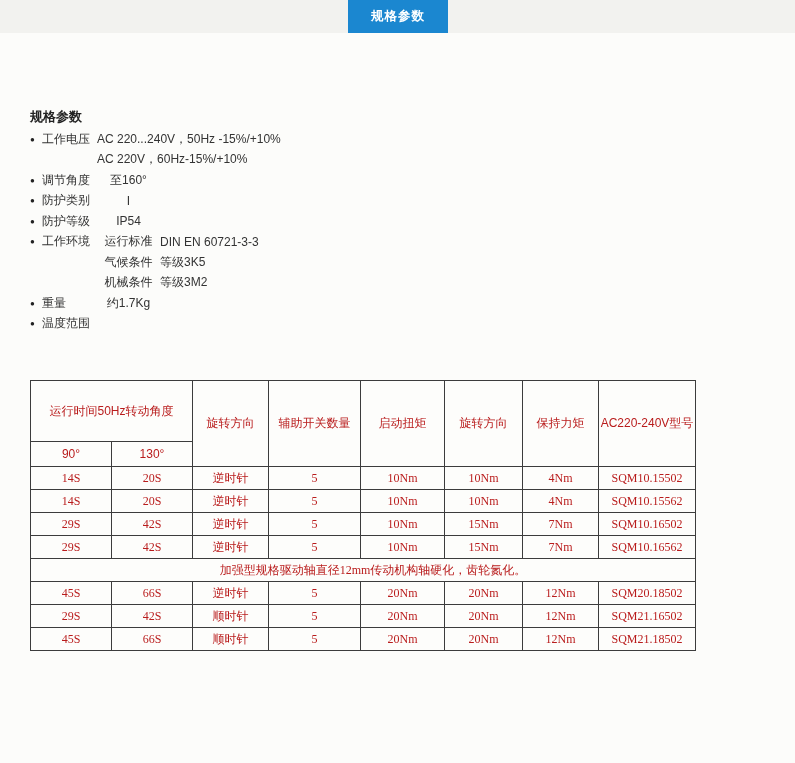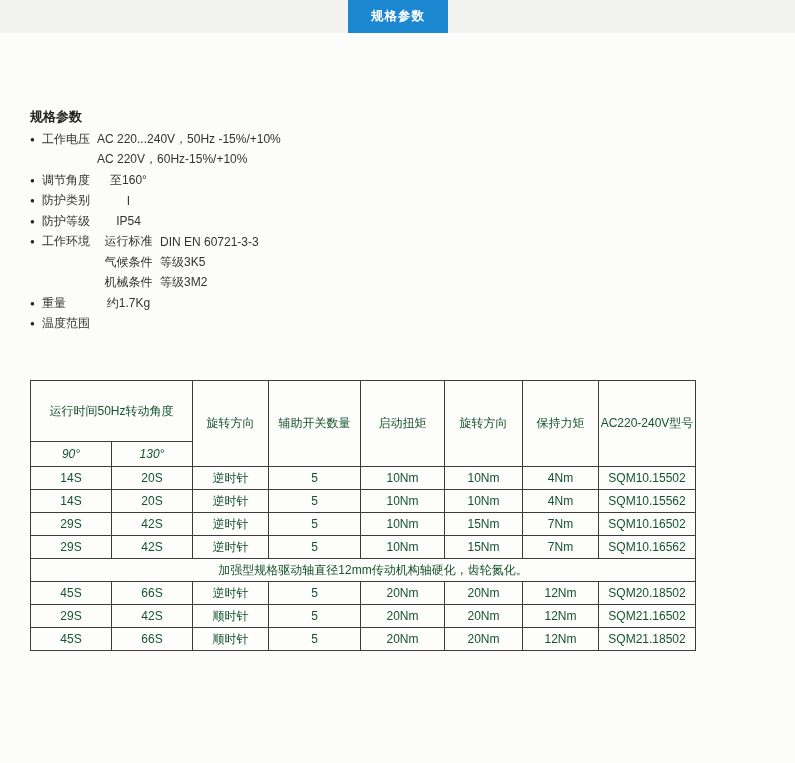--- a/index.html
+++ b/index.html
@@ -54,33 +54,33 @@
   }
   .spec-label { width: 55px; flex: 0 0 55px; }
   .spec-col2 { min-width: 63px; text-align: center; }
   .spec-col3 { }
   table.spec-table {
     position: absolute; left: 30px; top: 347px;
     width: 665px;
     border-collapse: collapse;
     table-layout: fixed;
     background: #fdfdfb;
-    font-size: 12px; color: #14532d;
+    font-size: 12px; color: #b91c1c;
   }
   table.spec-table th, table.spec-table td {
     border: 1px solid #3c3c3c;
     text-align: center;
     vertical-align: middle;
     font-weight: normal;
     overflow: hidden;
     white-space: nowrap;
   }
   tr.h-top th { height: 61px; }
-  tr.h-sub th { height: 25px; font-style: italic; }
-  tbody tr td { height: 23px; }
+  tr.h-sub th { height: 25px; }
+  tbody tr td { height: 23px; font-family: Liberation Serif, serif; }
   td.note-cell { text-align: left; padding-left: 20px; }
 </style>
 </head>
 <body>
 
 <div class="top-band"></div>
 <button class="tab-active">规格参数</button>
 
 <div class="content">
   <div class="section-heading">规格参数</div>

